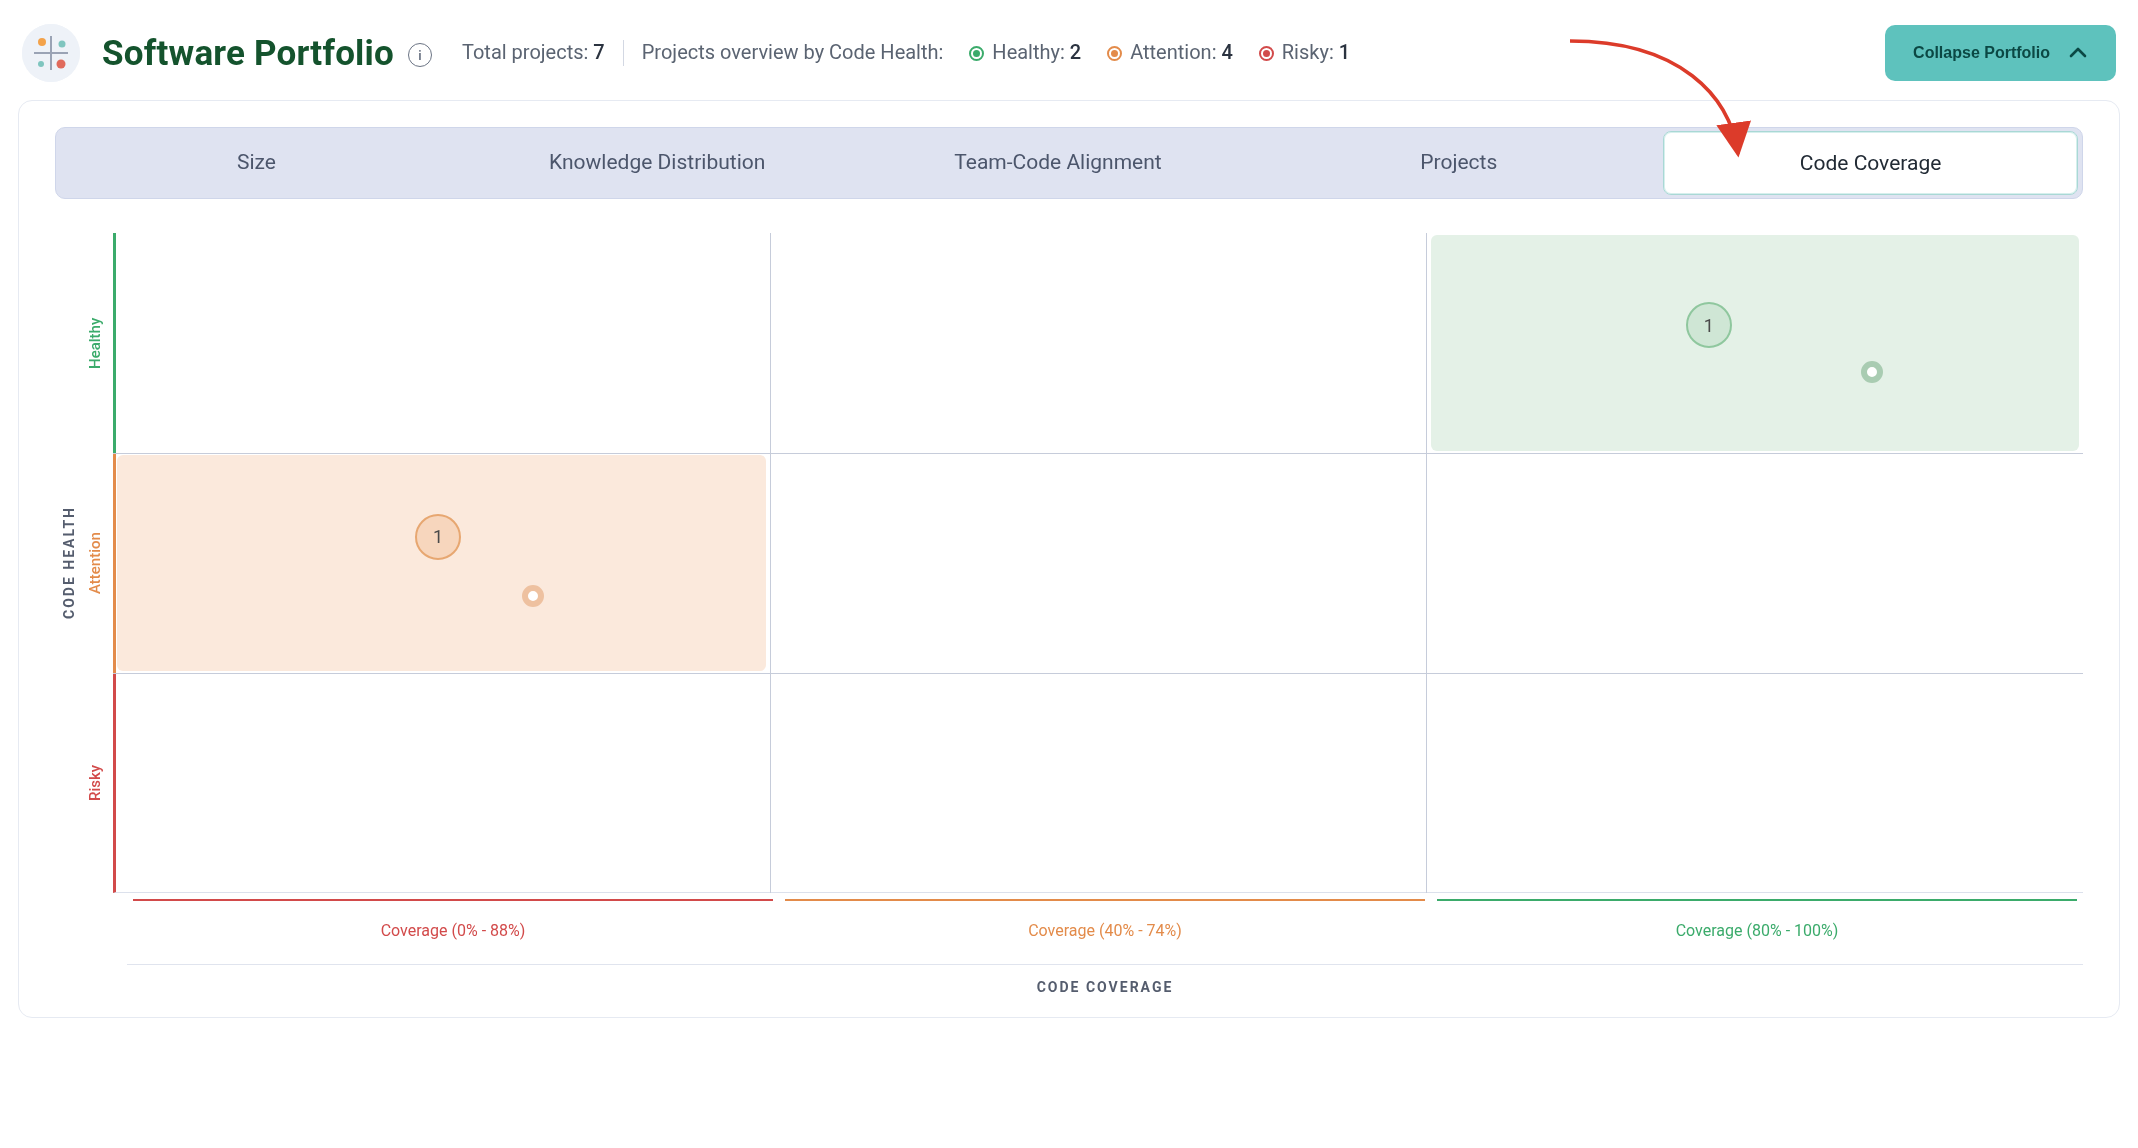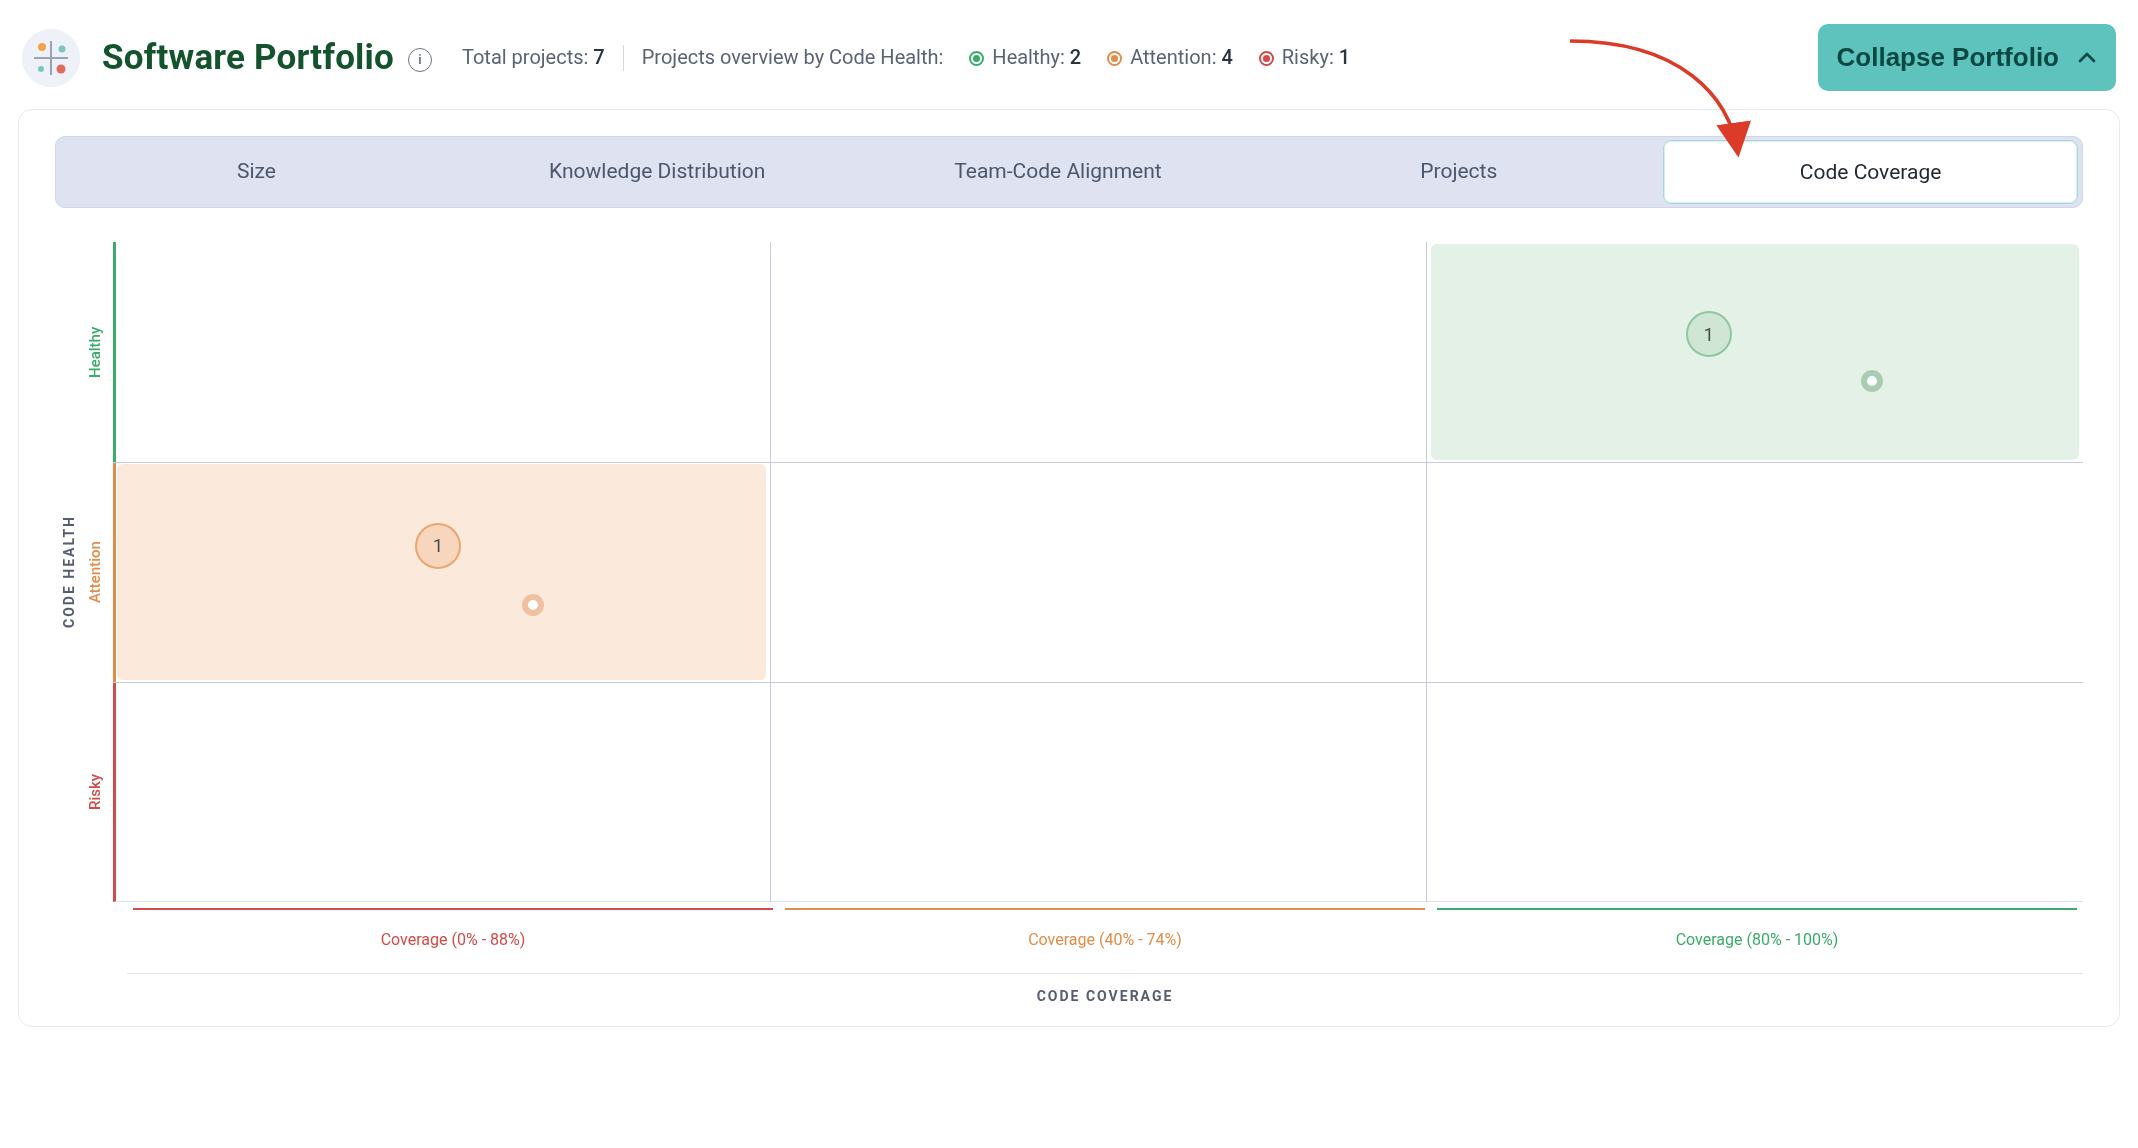--- a/index.html
+++ b/index.html
@@ -42,23 +42,23 @@
   .legend-dot.healthy{border-color:var(--healthy);background:#fff}
   .legend-dot.healthy::after{content:"";position:absolute;inset:2px;border-radius:50%;background:var(--healthy)}
   .legend-dot.attention{border-color:var(--attention);background:#fff}
   .legend-dot.attention::after{content:"";position:absolute;inset:2px;border-radius:50%;background:var(--attention)}
   .legend-dot.risky{border-color:var(--risky);background:#fff}
   .legend-dot.risky::after{content:"";position:absolute;inset:2px;border-radius:50%;background:var(--risky)}
 
   .spacer{flex:1}
   .collapse-btn{
     background:var(--teal);color:#0b4844;
-    font-size:26px;font-weight:600;
+    font-size:16px;font-weight:600;
     border:none;border-radius:10px;
-    padding:18px 19px;
+    padding:18px 28px;
     display:flex;align-items:center;gap:18px;
     cursor:pointer;
   }
   .chev{width:20px;height:20px;display:inline-block}
   .chev svg{display:block}
 
   
   .anno-arrow{position:absolute;top:36px;left:1560px;width:220px;height:150px;pointer-events:none}
   .anno-arrow svg{overflow:visible}
 

